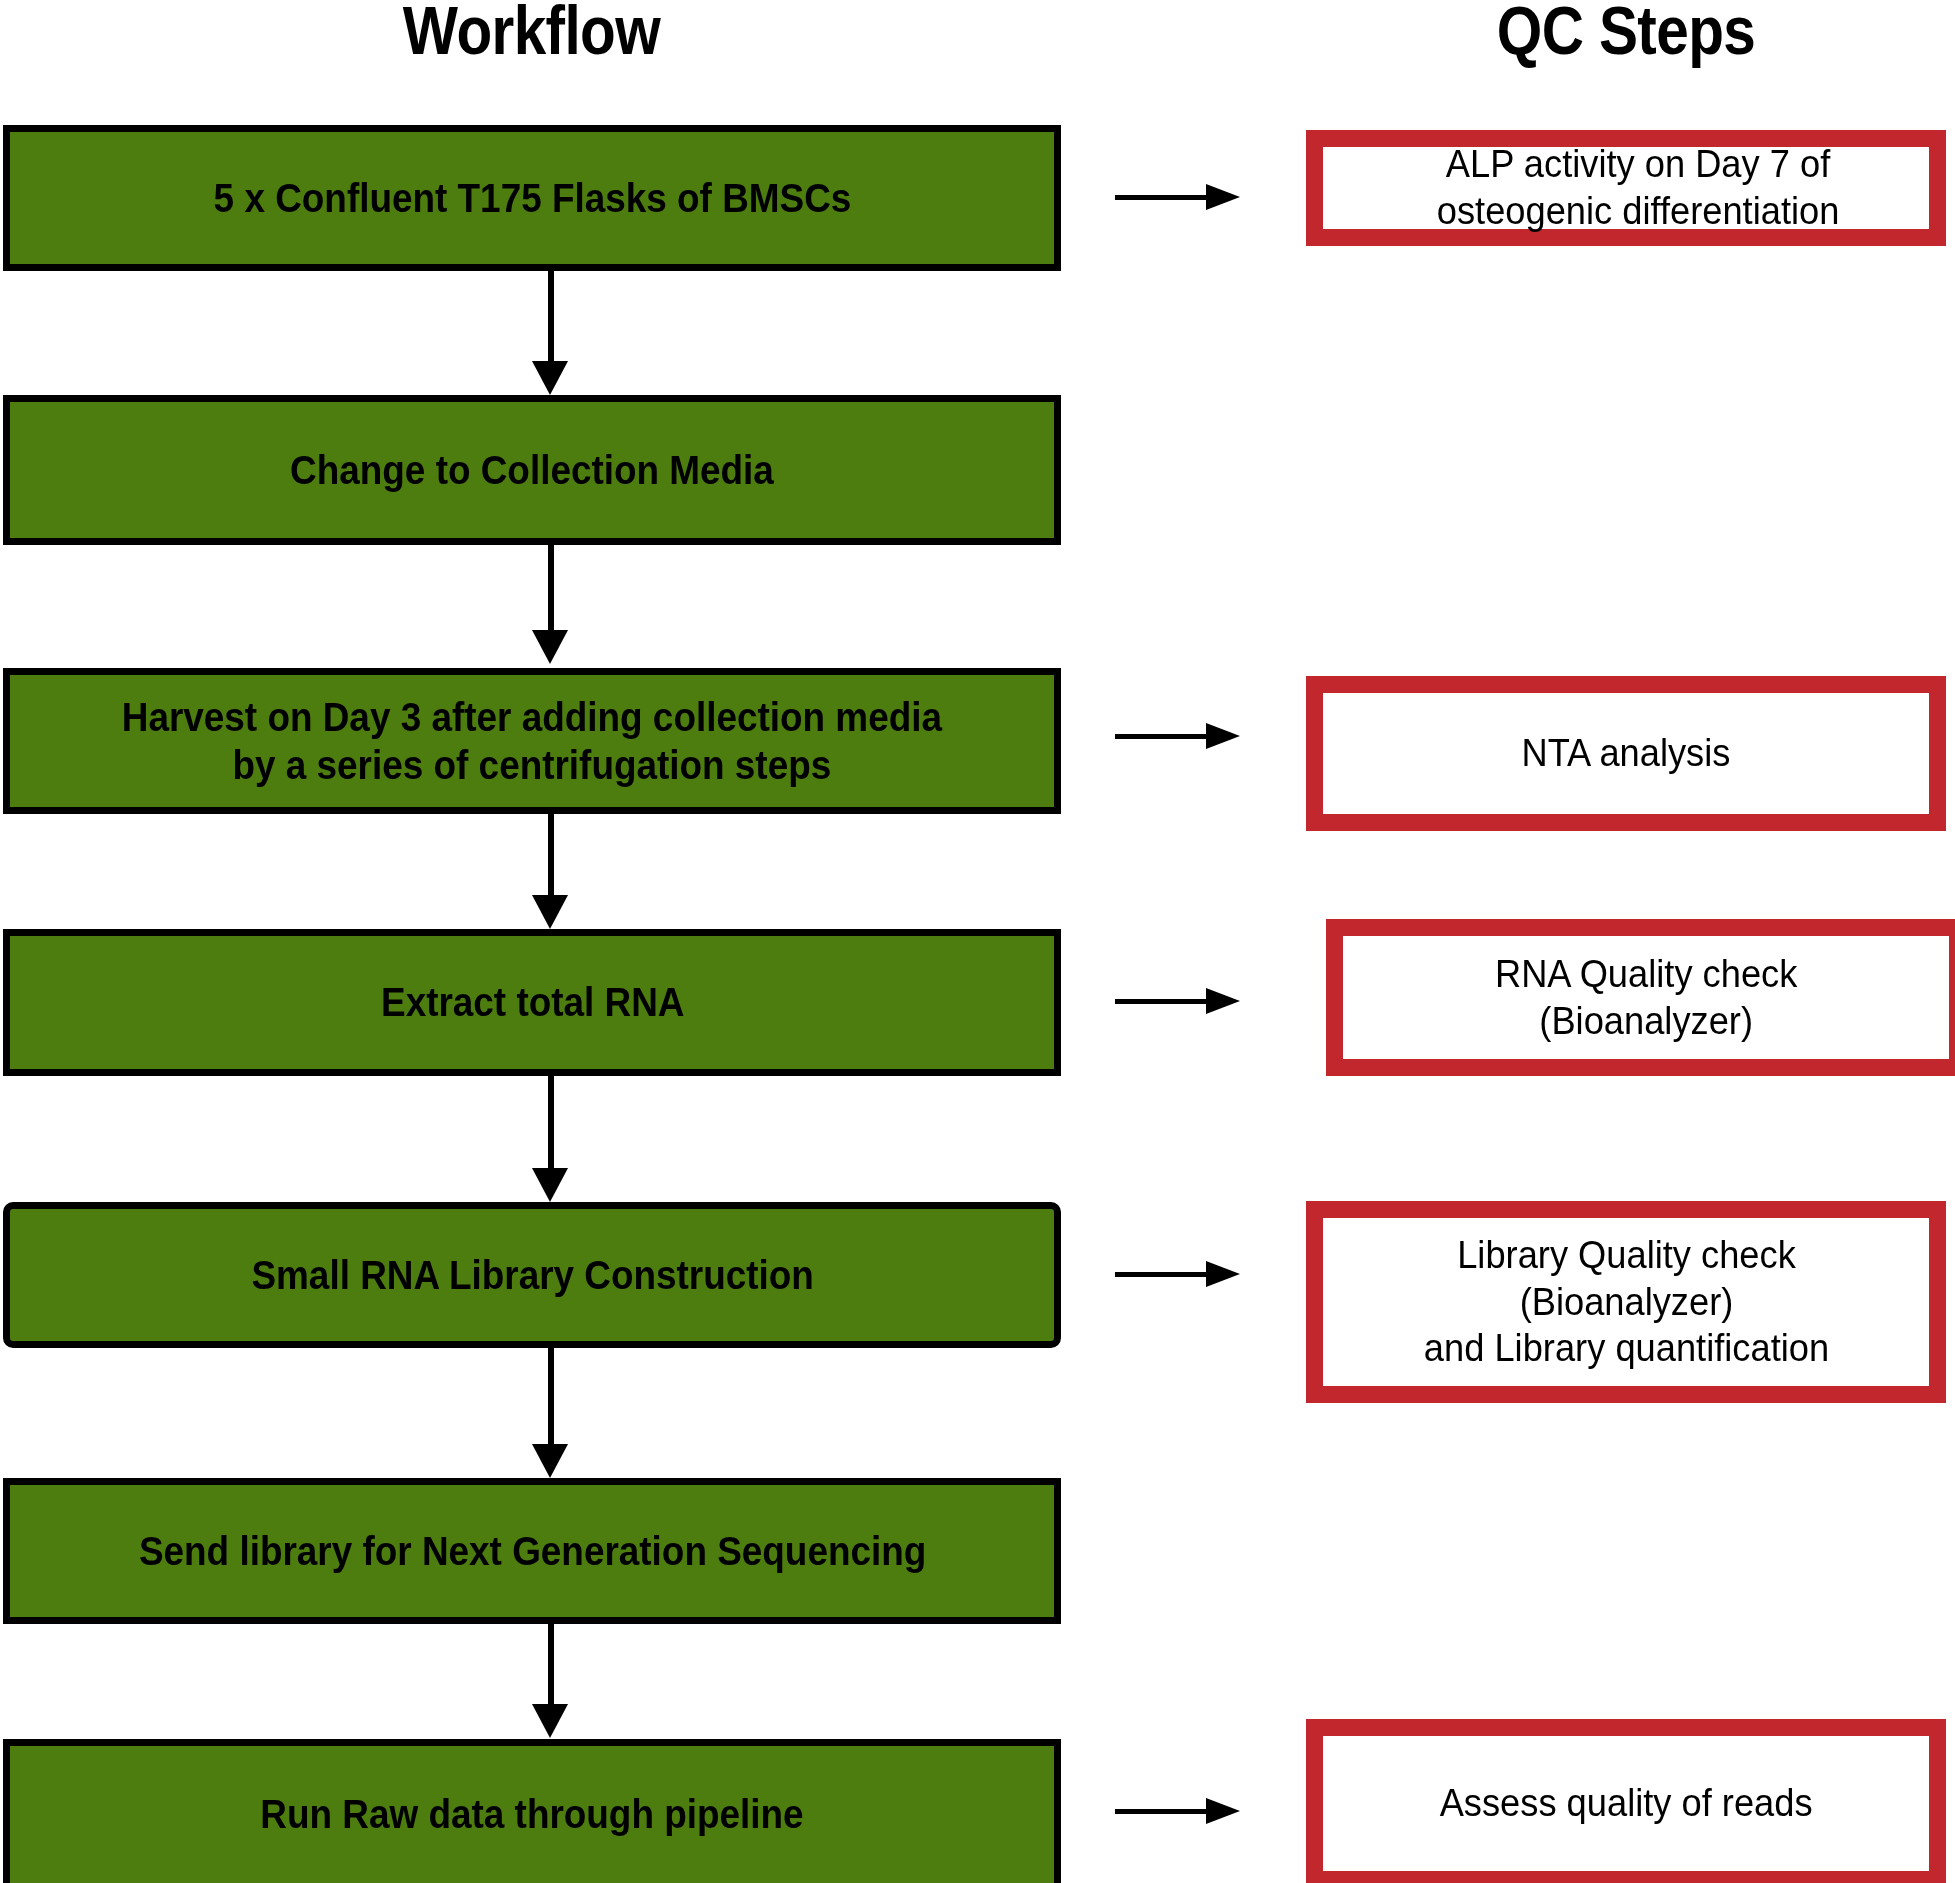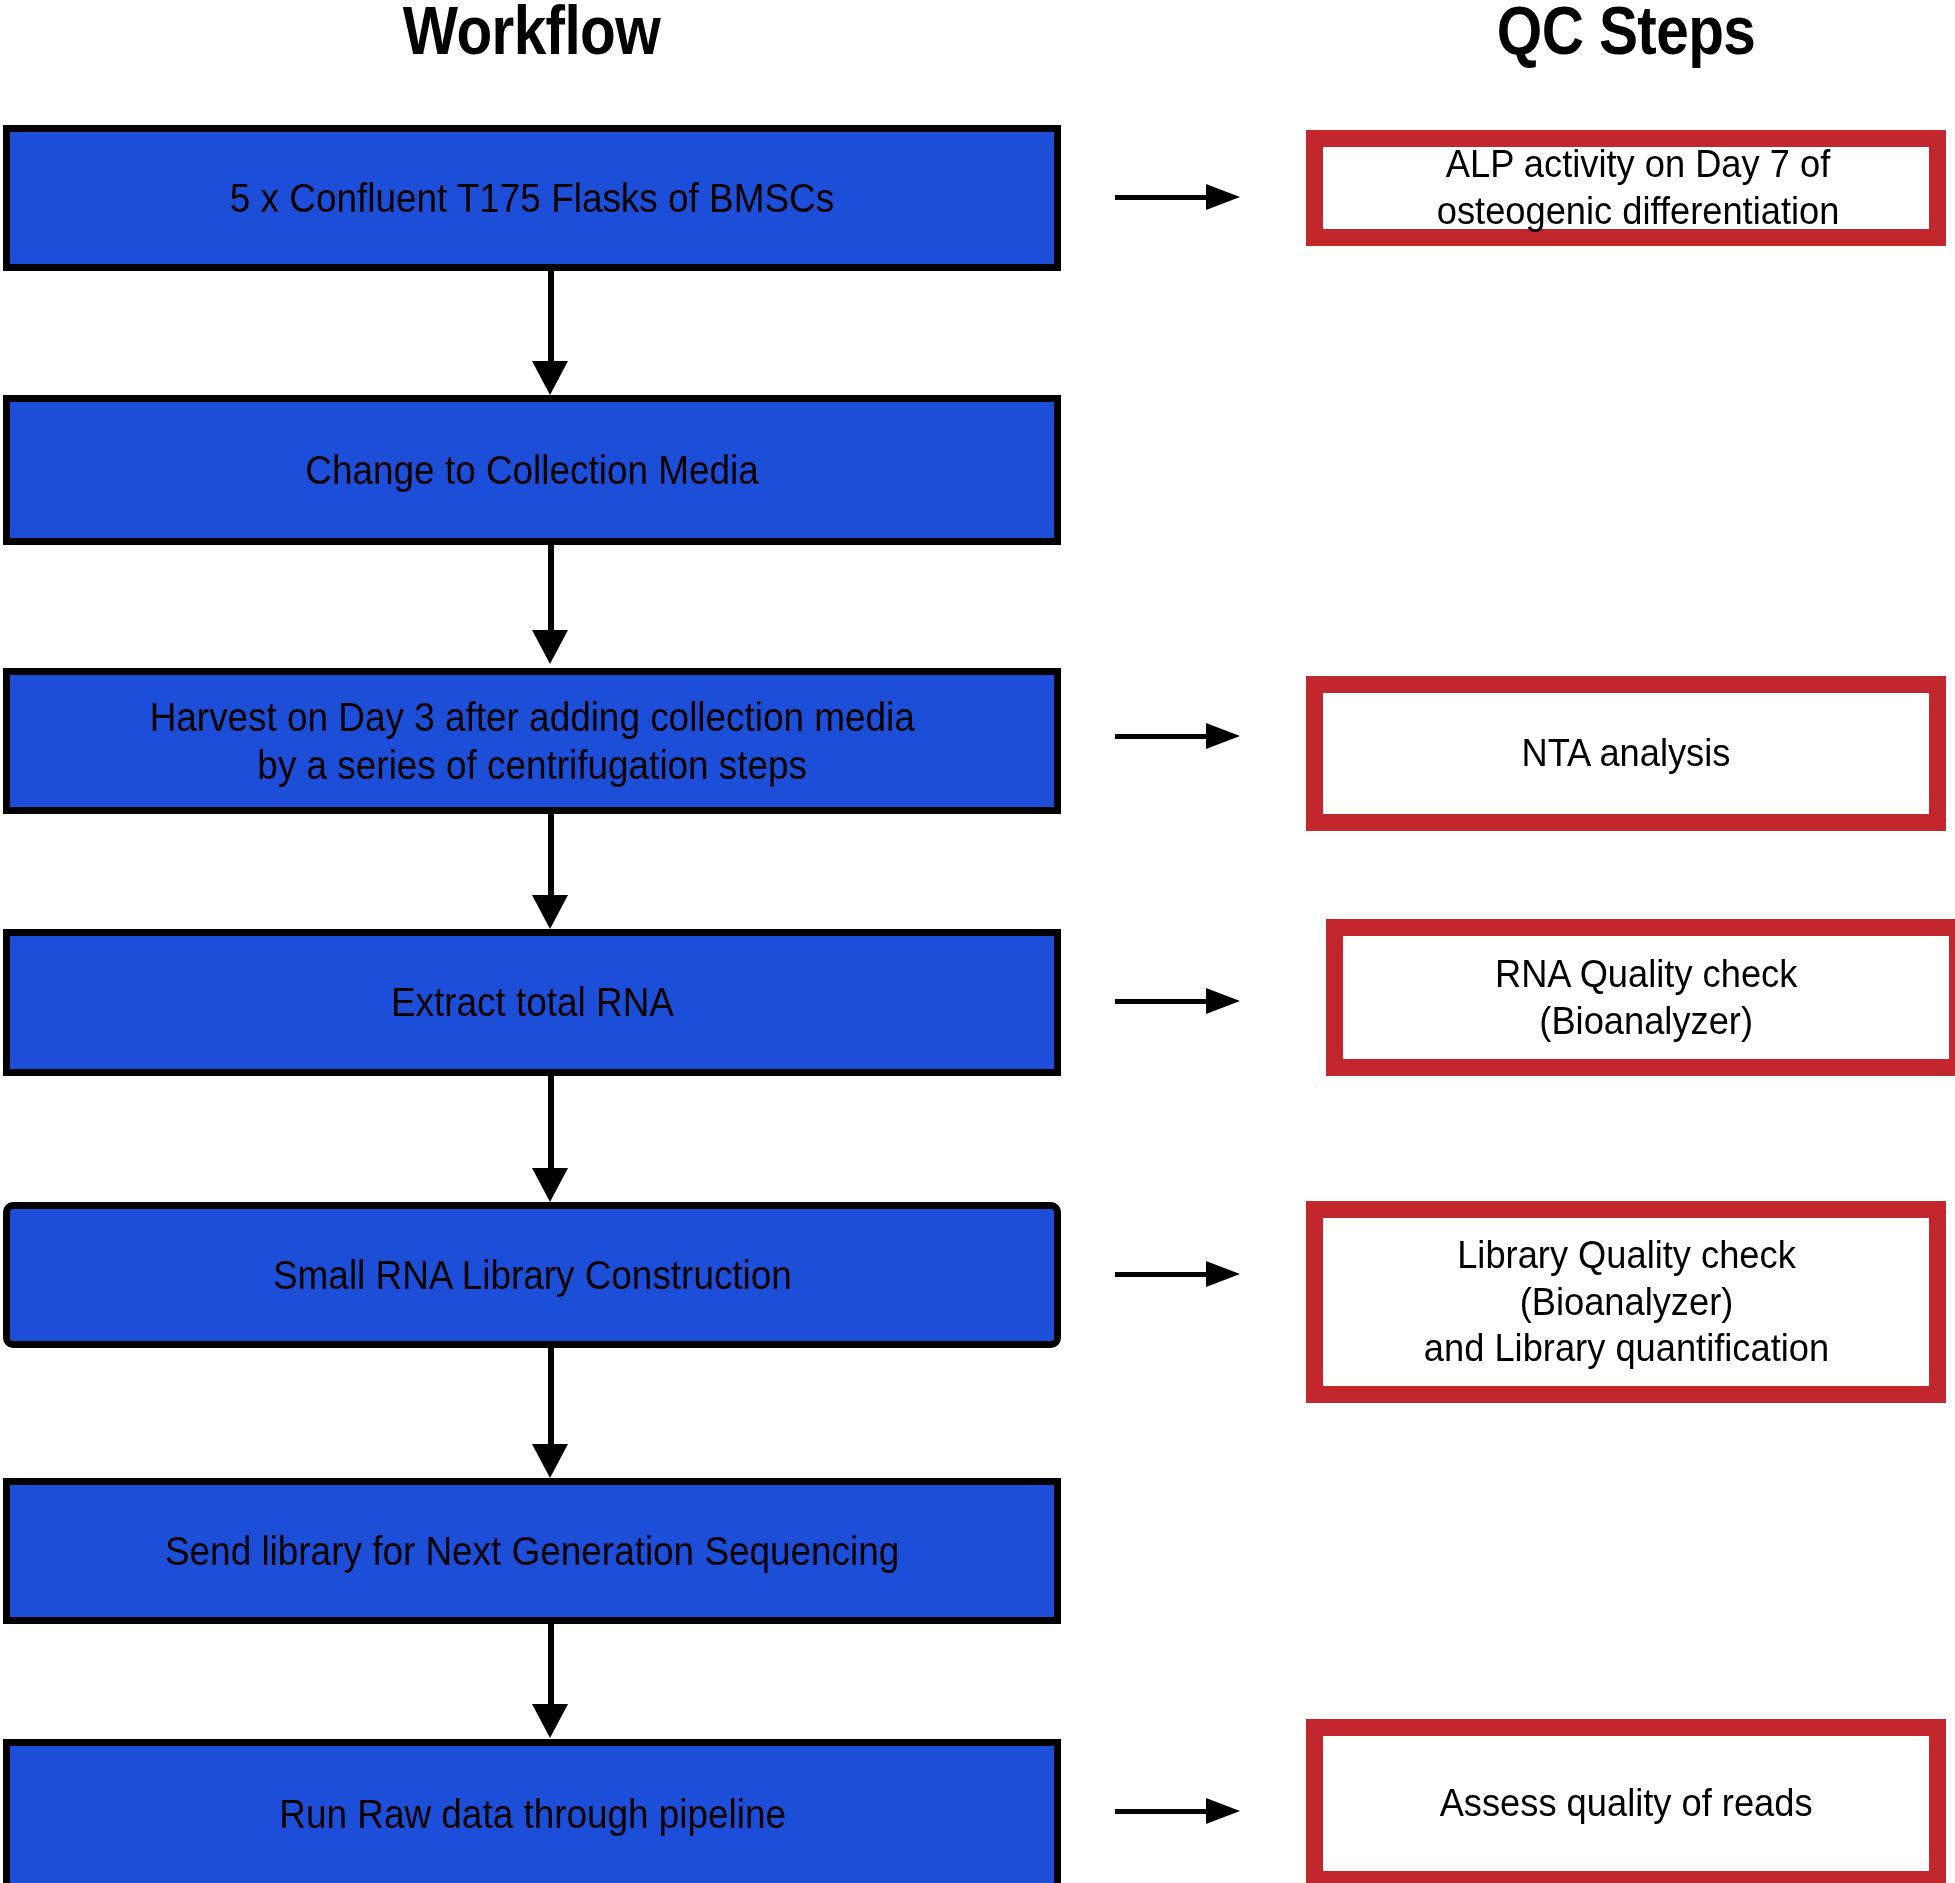--- a/index.html
+++ b/index.html
@@ -41,26 +41,27 @@
     top: -3.9px;
     width: 640px;
   }
 
   
   .wf-box {
     position: absolute;
     left: 3.3px;
     width: 1058px;
     box-sizing: border-box;
-    background: #1d4ed8;
+    background: #4d7c0f;
     border: 7.2px solid #000000;
     display: flex;
     align-items: center;
     justify-content: center;
     text-align: center;
+    font-weight: bold;
   }
   .wf-box .wf-text {
     font-size: 41px;
     line-height: 1.18;
     color: #000000;
     transform: scaleX(0.9);
     white-space: pre-line;
     padding: 0 9.2px;
   }
 

